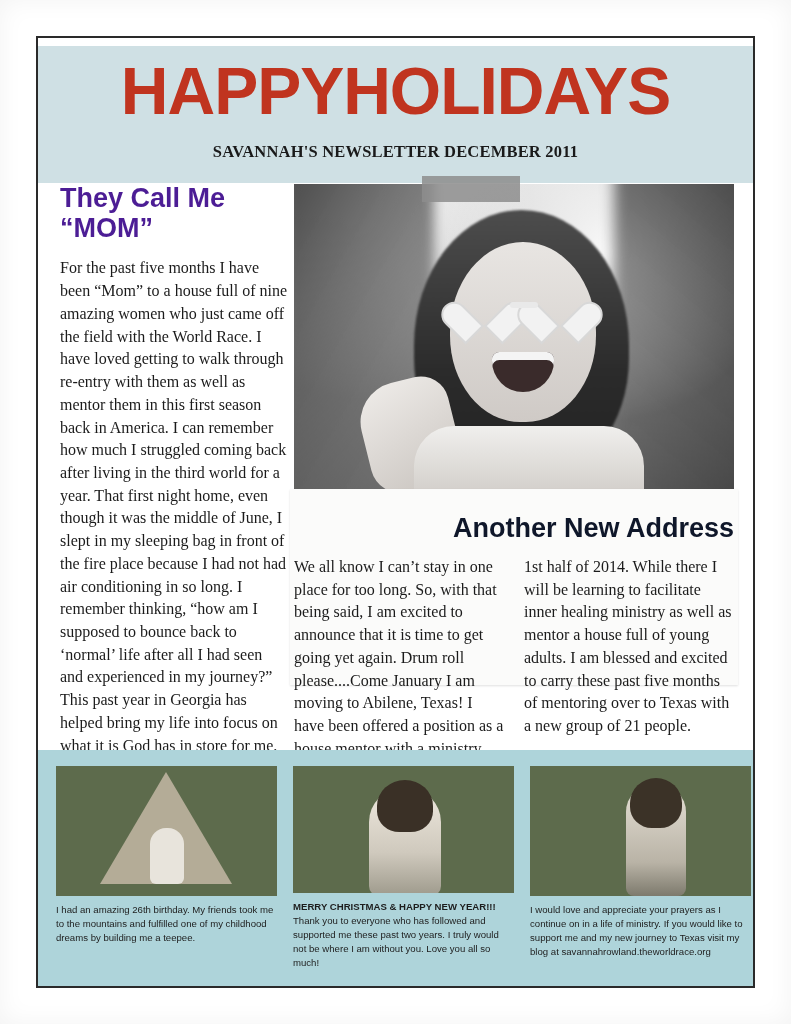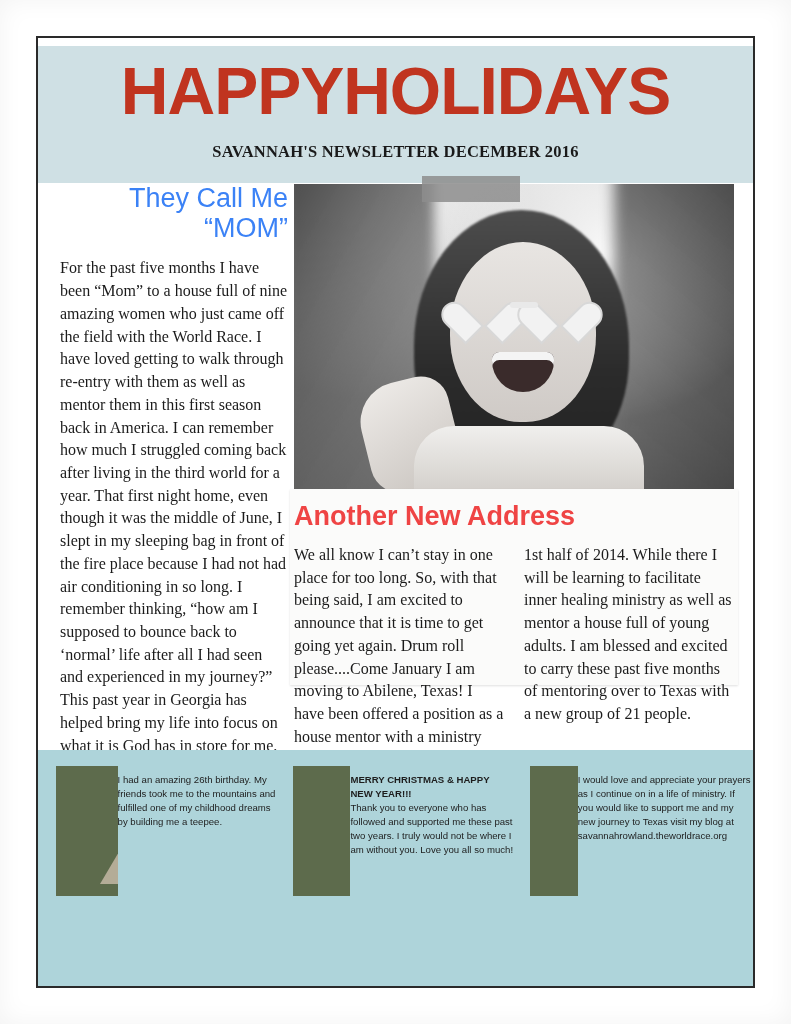--- a/index.html
+++ b/index.html
@@ -76,25 +76,25 @@
     background: #ffffff;
   }
   .col-left {
     position: absolute;
     left: 22px;
     top: 0px;
     width: 228px;
   }
   .headline1 {
     font-family: "Liberation Sans", sans-serif;
-    font-weight: normal;
+    font-weight: bold;
     font-size: 27px;
     line-height: 1.12;
-    color: #3b82f6;
-    text-align: right;
+    color: #4c1d95;
+    text-align: left;
     margin: 0 0 14px 0;
   }
   .body-text {
     font-family: "Liberation Serif", serif;
     font-size: 16px;
     line-height: 1.42;
     color: #1b1b1b;
     text-align: left;
   }
   
@@ -220,23 +220,23 @@
   .article2 {
     position: absolute;
     left: 256px;
     top: 318px;
     width: 440px;
   }
   .headline2 {
     font-family: "Liberation Sans", sans-serif;
     font-weight: bold;
     font-size: 27px;
-    color: #ef4444;
-    text-align: left;
-    margin: 0 0 12px 0;
+    color: #0f172a;
+    text-align: right;
+    margin: 12px 0 12px 0;
   }
   .article2-cols {
     display: flex;
     gap: 20px;
   }
   .article2-cols .c {
     width: 210px;
   }
   
   .article2-bg {
@@ -257,21 +257,21 @@
     height: 236px;
     background: #aed4da;
     box-sizing: border-box;
     padding: 16px 18px;
     display: flex;
     gap: 16px;
   }
   .card {
     width: 221px;
     display: flex;
-    flex-direction: row;
+    flex-direction: column;
   }
   .card .pic {
     width: 221px;
     height: 130px;
     overflow: hidden;
     position: relative;
     background: #5d6b4c;
   }
   .pic1 {
     background:
@@ -351,21 +351,21 @@
   }
 </style>
 </head>
 <body>
 
 <div class="page">
   <div class="frame"></div>
 
   <div class="masthead">
     <div class="masthead-title">HAPPYHOLIDAYS</div>
-    <div class="masthead-sub">SAVANNAH'S NEWSLETTER DECEMBER 2016</div>
+    <div class="masthead-sub">SAVANNAH'S NEWSLETTER DECEMBER 2011</div>
   </div>
 
   <div class="content">
 
     <div class="col-left">
       <div class="headline1">
         <span>They Call Me</span><br>
         <span>“MOM”</span>
       </div>
       <div class="body-text">For the past five months I have been “Mom” to a house full of nine amazing women who just came off the field with the World Race.  I have loved getting to walk through re-entry with them as well as mentor them in this first season back in America. I can remember how much I struggled coming back after living in the third world for a year. That first night home, even though it was the middle of June, I slept in my sleeping bag in front of the fire place because I had not had air conditioning in so long. I remember thinking, “how am I supposed to bounce back to ‘normal’ life after all I had seen and experienced in my journey?” This past year in Georgia has helped bring my life into focus on what it is God has in store for me. Over the past five months something has come alive in me by walking through this process with these women and speaking into their lives.</div>

